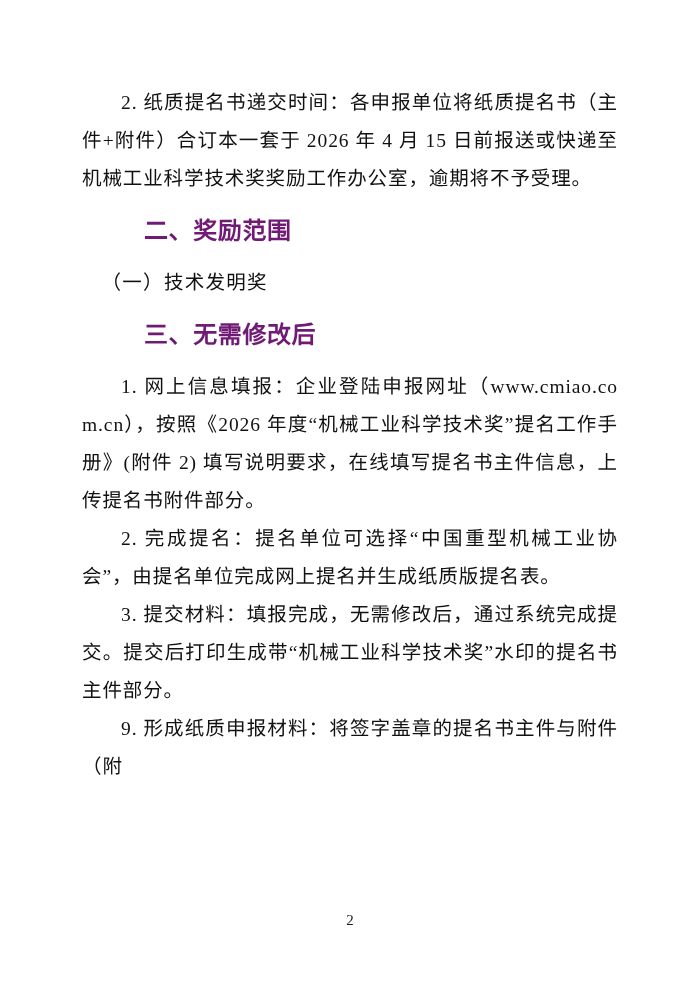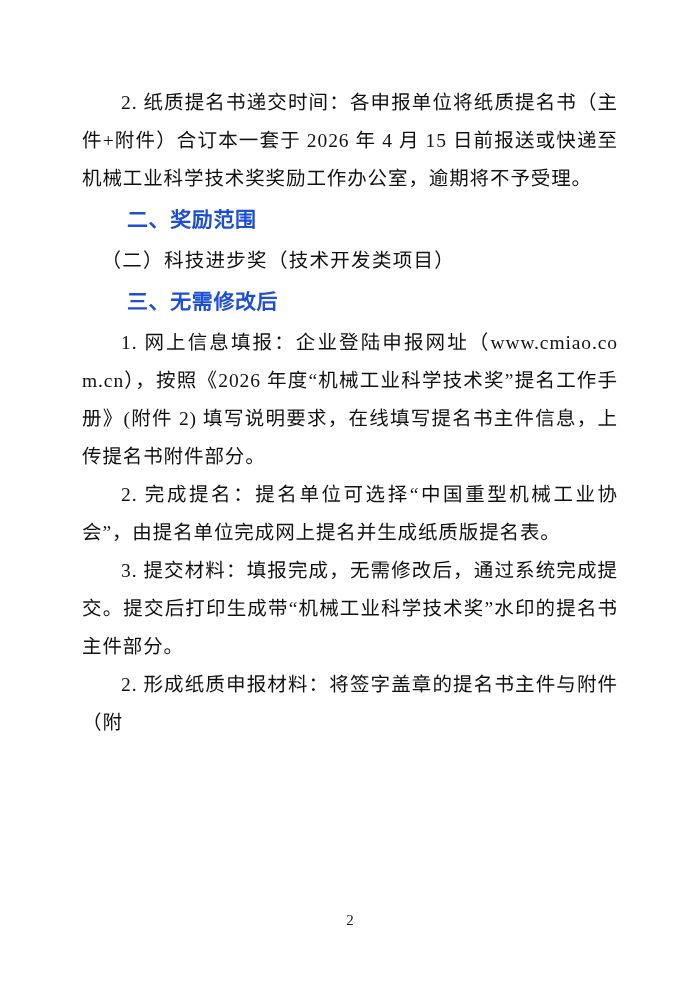--- a/index.html
+++ b/index.html
@@ -48,27 +48,27 @@
 
   
   .para.sub-item {
     text-indent: 1em;
     letter-spacing: 1.3px;
   }
 
   
   .heading {
     font-family: "Liberation Sans", "DejaVu Sans", sans-serif;
-    font-size: 21px;
+    font-size: 24px;
     line-height: 38px;
     font-weight: bold;
-    margin: 3px;
+    margin: 14px;
     text-indent: 2em;
     letter-spacing: 0.6px;
-    color: #1d4ed8;
+    color: #701a75;
   }
 
   
   .page-number {
     position: absolute;
     left: 0;
     right: 0;
     top: 912px;
     text-align: center;
     font-family: "Liberation Serif", "DejaVu Serif", serif;
@@ -81,31 +81,31 @@
 <body>
 
 <div class="page">
 
   <div class="page-body">
 
     <p class="para">2. 纸质提名书递交时间：各申报单位将纸质提名书（主件+附件）合订本一套于 2026 年 4 月 15 日前报送或快递至机械工业科学技术奖奖励工作办公室，逾期将不予受理。</p>
 
     <p class="heading">二、奖励范围</p>
 
+    <p class="para sub-item">（一）技术发明奖</p>
 
-    <p class="para sub-item">（二）科技进步奖（技术开发类项目）</p>
 
     <p class="heading">三、无需修改后</p>
 
     <p class="para">1. 网上信息填报：企业登陆申报网址（www.cmiao.com.cn），按照《2026 年度“机械工业科学技术奖”提名工作手册》(附件 2) 填写说明要求，在线填写提名书主件信息，上传提名书附件部分。</p>
 
     <p class="para">2. 完成提名：提名单位可选择“中国重型机械工业协会”，由提名单位完成网上提名并生成纸质版提名表。</p>
 
     <p class="para">3. 提交材料：填报完成，无需修改后，通过系统完成提交。提交后打印生成带“机械工业科学技术奖”水印的提名书主件部分。</p>
 
 
-    <p class="para">2. 形成纸质申报材料：将签字盖章的提名书主件与附件（附</p>
+    <p class="para">9. 形成纸质申报材料：将签字盖章的提名书主件与附件（附</p>
 
   </div>
 
   <div class="page-number">2</div>
 
 </div>
 
 </body></html>

